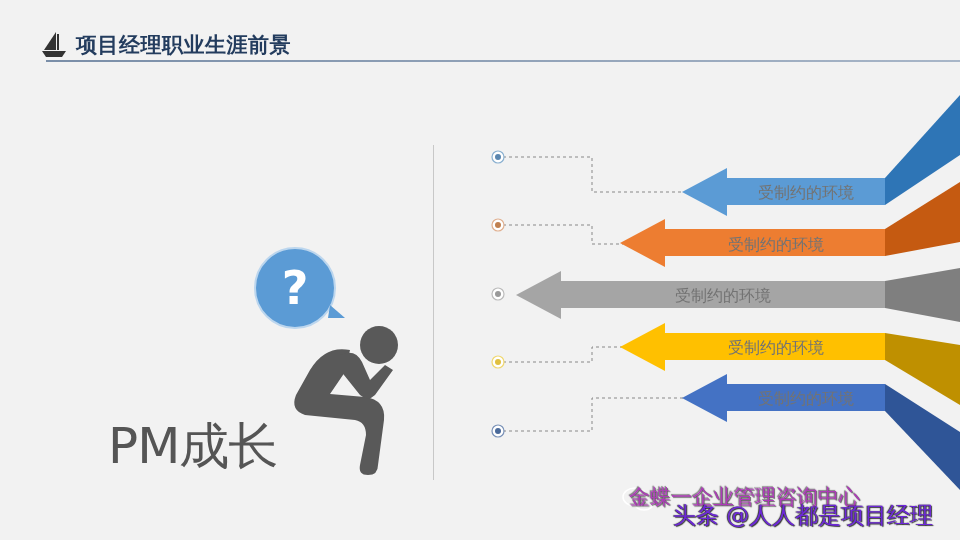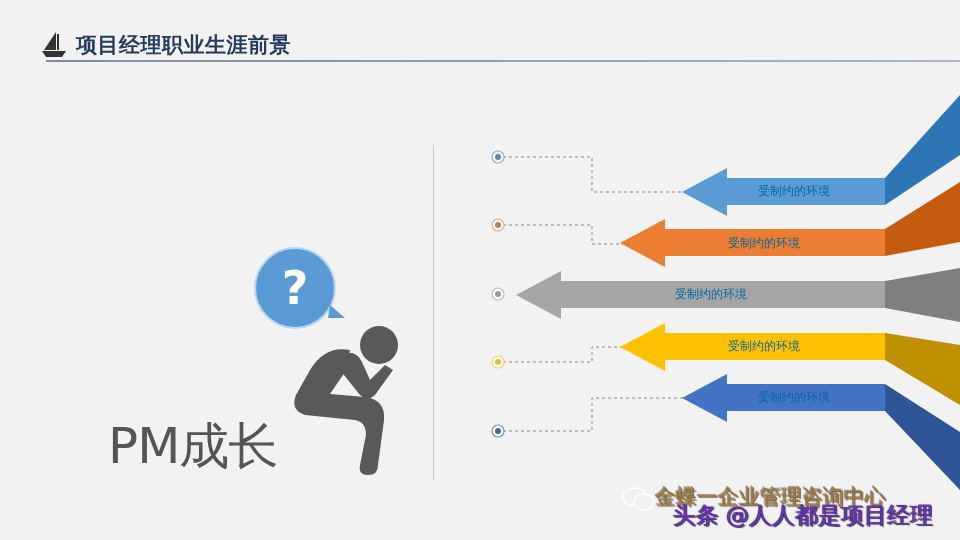--- a/index.html
+++ b/index.html
@@ -4,22 +4,22 @@
 <style>
   html,body{margin:0;padding:0;}
   body{width:960px;height:540px;background:#f2f2f2;position:relative;overflow:hidden;font-family:"DejaVu Sans",sans-serif;}
   .header{position:absolute;left:0;top:0;width:856px;height:70px;}
   .title{position:absolute;left:76px;top:31px;font-size:21px;font-weight:bold;color:#233c5e;letter-spacing:0.5px;}
   .rule{position:absolute;left:46px;top:60px;width:914px;height:2px;background:linear-gradient(to right,#7a8ea8,#a8b6c8);}
   .boat{position:absolute;left:42px;top:30px;}
   .vline{position:absolute;left:433px;top:145px;width:1px;height:335px;background:#c8c8c8;}
   .pm{position:absolute;left:108px;top:413px;font-size:50px;font-weight:normal;color:#555;letter-spacing:-1px;}
   svg.fig{position:absolute;left:0;top:0;}
-  .lbl{position:absolute;color:#0369a1;font-size:12px;white-space:nowrap;}
-  .wm1{position:absolute;left:655px;top:483px;font-size:21px;color:#a16207;text-shadow:1px 1px 1px #444,-1px -1px 1px #666;opacity:0.85;}
+  .lbl{position:absolute;color:#737373;font-size:16px;white-space:nowrap;}
+  .wm1{position:absolute;left:629px;top:483px;font-size:21px;color:#a21caf;text-shadow:1px 1px 1px #444,-1px -1px 1px #666;opacity:0.85;}
   .wm2{position:absolute;left:673px;top:500px;font-size:23px;color:#6d28d9;text-shadow:1px 1px 1px #333,-1px 0 1px #333;}
   .wechat{position:absolute;left:622px;top:486px;}
 </style>
 </head>
 <body>
 
 <div class="header">
   <svg class="boat" width="26" height="28" viewBox="0 0 26 28">
     <polygon points="14,2 14,20 2,20" fill="#333"></polygon>
     <rect x="15" y="4" width="2" height="16" fill="#333"></rect>

